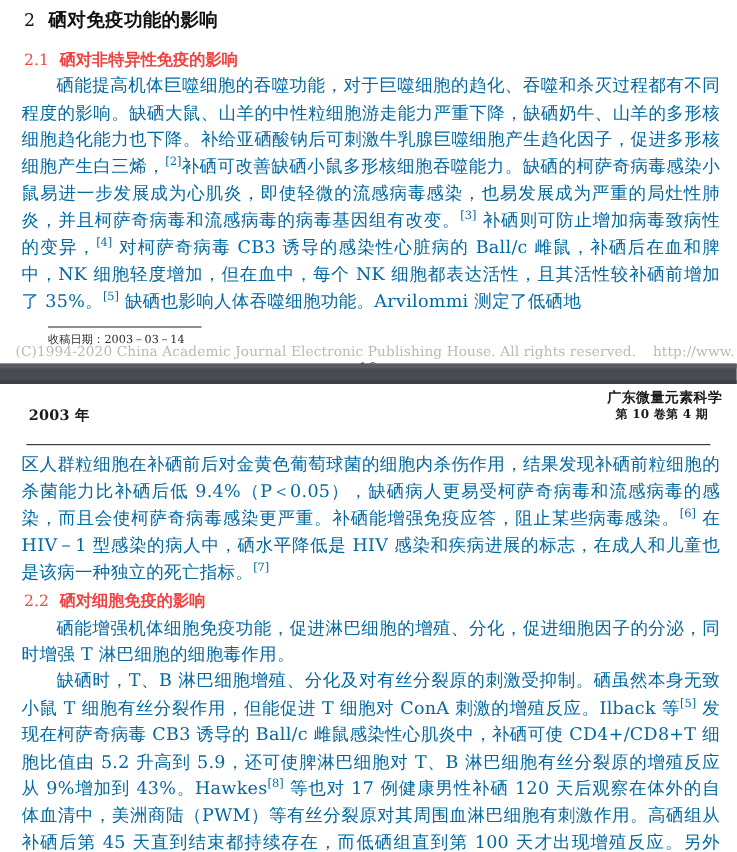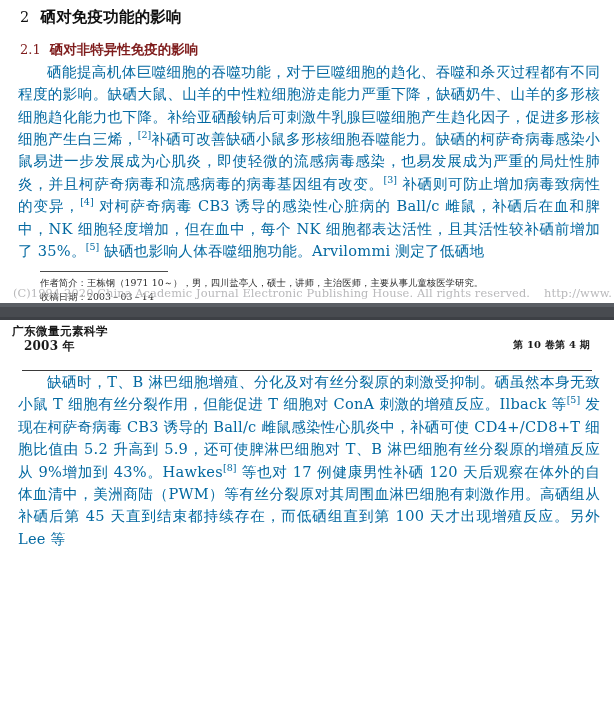--- a/index.html
+++ b/index.html
@@ -69,21 +69,21 @@
   .h-sec .num {
     font-family: "DejaVu Serif", "Liberation Serif", serif;
     font-weight: normal;
     font-size: 14.5px;
     margin-right: 11px;
   }
   .h-sub {
     font-family: "DejaVu Sans", "Liberation Sans", sans-serif;
     font-size: 13.5px;
     font-weight: bold;
-    color: #7f1d1d;
+    color: #ef4444;
     margin: 0;
     padding: 8px 0 1px 8px;
     line-height: 1.5;
   }
   .h-sub .num {
     font-family: "DejaVu Serif", "Liberation Serif", serif;
     font-weight: normal;
     font-size: 13px;
     margin-right: 9px;
   }
@@ -169,21 +169,21 @@
     right: 12px;
     top: 18px;
     font-size: 10px;
     font-weight: bold;
     letter-spacing: 0.2px;
   }
   .runhead .rh-center {
     position: absolute;
     left: 0; right: 0;
     top: 4px;
-    text-align: left;
+    text-align: right;
   }
   .rh-cn {
     font-family: "DejaVu Sans", "Liberation Sans", sans-serif;
     font-size: 11.6px;
     font-weight: bold;
     letter-spacing: 0.4px;
     display: block;
     line-height: 15px;
   }
   .rh-py {
@@ -206,21 +206,20 @@
 
   <div class="page page-one">
 
     <h2 class="h-sec"><span class="num">2</span><span>硒对免疫功能的影响</span></h2>
 
     <h3 class="h-sub"><span class="num">2.1</span><span>硒对非特异性免疫的影响</span></h3>
 
     <p class="para indent"><span>硒能提高机体巨噬细胞的吞噬功能，对于巨噬细胞的趋化、吞噬和杀灭过程都有不同程度的影响。缺硒大鼠、山羊的中性粒细胞游走能力严重下降，缺硒奶牛、山羊的多形核细胞趋化能力也下降。补给亚硒酸钠后可刺激牛乳腺巨噬细胞产生趋化因子，促进多形核细胞产生白三烯，</span><sup class="ref">[2]</sup><span>补硒可改善缺硒小鼠多形核细胞吞噬能力。缺硒的柯萨奇病毒感染小鼠易进一步发展成为心肌炎，即使轻微的流感病毒感染，也易发展成为严重的局灶性肺炎，并且柯萨奇病毒和流感病毒的病毒基因组有改变。</span><sup class="ref">[3]</sup><span> 补硒则可防止增加病毒致病性的变异，</span><sup class="ref">[4]</sup><span> 对柯萨奇病毒 CB3 诱导的感染性心脏病的 Ball/c 雌鼠，补硒后在血和脾中，NK 细胞轻度增加，但在血中，每个 NK 细胞都表达活性，且其活性较补硒前增加了 35%。</span><sup class="ref">[5]</sup><span> 缺硒也影响人体吞噬细胞功能。Arvilommi 测定了低硒地</span></p>
 
     <div class="fn-rule"></div>
-    <div class="fn-line">作者简介：王栋钢（1971 10～），男，四川盐亭人，硕士，讲师，主治医师，主要从事儿童核医学研究。</div>
     <div class="fn-line">收稿日期：2003－03－14</div>
 
     <div class="folio">· 18 ·</div>
   </div>
 
   <div class="cnki"><span>(C)1994-2020 China Academic Journal Electronic Publishing House. All rights reserved.</span><span class="gap"></span><span>http://www.</span></div>
 
   <div class="page-gap">
     <div class="gap-hi"></div>
     <div class="gap-lo"></div>
@@ -230,19 +229,22 @@
 
     <div class="runhead">
       <div class="rh-left">2003 年</div>
       <div class="rh-center">
         <span class="rh-cn">广东微量元素科学</span>
       </div>
       <div class="rh-right">第 10 卷第 4 期</div>
     </div>
     <div class="head-rule"></div>
 
-
-
+    <p class="para" style="padding-top:6px"><span>区人群粒细胞在补硒前后对金黄色葡萄球菌的细胞内杀伤作用，结果发现补硒前粒细胞的杀菌能力比补硒后低 9.4%（P＜0.05），缺硒病人更易受柯萨奇病毒和流感病毒的感染，而且会使柯萨奇病毒感染更严重。补硒能增强免疫应答，阻止某些病毒感染。</span><sup class="ref">[6]</sup><span> 在 HIV－1 型感染的病人中，硒水平降低是 HIV 感染和疾病进展的标志，在成人和儿童也是该病一种独立的死亡指标。</span><sup class="ref">[7]</sup></p>
+
+    <h3 class="h-sub" style="padding-top:2px"><span class="num">2.2</span><span>硒对细胞免疫的影响</span></h3>
+
+    <p class="para indent">硒能增强机体细胞免疫功能，促进淋巴细胞的增殖、分化，促进细胞因子的分泌，同时增强 T 淋巴细胞的细胞毒作用。</p>
 
     <p class="para indent"><span>缺硒时，T、B 淋巴细胞增殖、分化及对有丝分裂原的刺激受抑制。硒虽然本身无致小鼠 T 细胞有丝分裂作用，但能促进 T 细胞对 ConA 刺激的增殖反应。Ilback 等</span><sup class="ref">[5]</sup><span> 发现在柯萨奇病毒 CB3 诱导的 Ball/c 雌鼠感染性心肌炎中，补硒可使 CD4+/CD8+T 细胞比值由 5.2 升高到 5.9，还可使脾淋巴细胞对 T、B 淋巴细胞有丝分裂原的增殖反应从 9%增加到 43%。Hawkes</span><sup class="ref">[8]</sup><span> 等也对 17 例健康男性补硒 120 天后观察在体外的自体血清中，美洲商陆（PWM）等有丝分裂原对其周围血淋巴细胞有刺激作用。高硒组从补硒后第 45 天直到结束都持续存在，而低硒组直到第 100 天才出现增殖反应。另外 Lee 等</span></p>
 
   </div>
 </div>
 
 </body></html>

